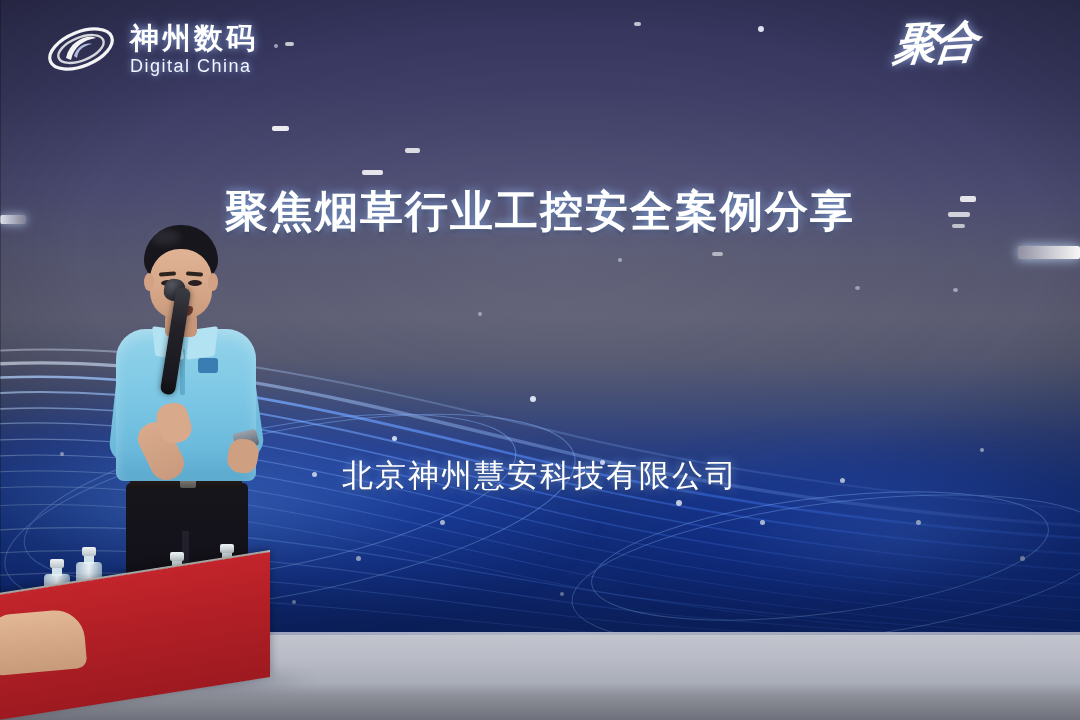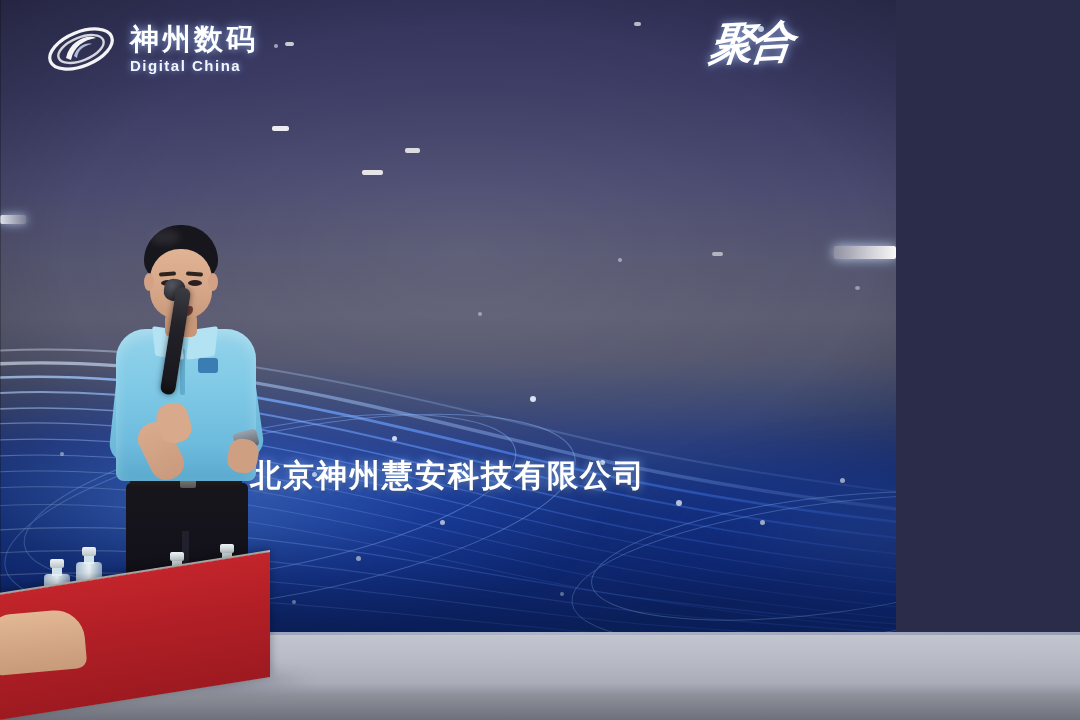--- a/index.html
+++ b/index.html
@@ -5,21 +5,21 @@
   html,body{margin:0;padding:0;background:#000;}
   body{font-family:"Liberation Sans","DejaVu Sans",sans-serif;}
 
   #stage{
     position:relative;width:1080px;height:720px;overflow:hidden;
     background:#2b2c4a;
   }
 
   
   .screen{
-    position:absolute;left:0;top:0;width:896px;height:632px;
+    position:absolute;left:0;top:0;width:1080px;height:632px;
     background:
       linear-gradient(180deg,
         #34345c 0%,
         #3b3b64 14%,
         #4a4a70 30%,
         #55566f 42%,
         #5b5c72 50%,
         #53566e 57%,
         #3e4a74 64%,
         #2b3f7e 70%,
@@ -65,31 +65,31 @@
     text-shadow:0 0 9px rgba(150,190,255,.85),0 2px 5px rgba(0,0,10,.6);
     white-space:nowrap;
   }
   .slide-date{
     position:absolute;left:0;right:0;top:350px;text-align:center;
     font-size:27px;font-weight:bold;color:#ffffff;letter-spacing:1px;
     text-shadow:0 0 7px rgba(150,190,255,.7),0 1px 4px rgba(0,0,10,.5);
   }
   .slide-company{
     position:absolute;left:0;right:0;top:455px;text-align:center;
-    font-size:31px;font-weight:bold;color:#ffffff;letter-spacing:2px;
+    font-size:31px;font-weight:normal;color:#ffffff;letter-spacing:2px;
     text-shadow:0 0 9px rgba(140,185,255,.85),0 2px 5px rgba(0,0,20,.55);
   }
 
   
   .logo{position:absolute;left:44px;top:18px;display:flex;align-items:center;gap:12px;}
   .logo-mark{width:74px;height:62px;flex:0 0 auto;}
   .logo-text{line-height:1;}
   .logo-cn{font-size:29px;font-weight:bold;color:#fff;letter-spacing:3px;
      text-shadow:0 0 8px rgba(160,195,255,.8);}
-  .logo-en{font-size:15px;font-weight:bold;color:#f2f5ff;letter-spacing:1.5px;margin-top:4px;
+  .logo-en{font-size:18px;font-weight:normal;color:#f2f5ff;letter-spacing:1.5px;margin-top:4px;
      text-shadow:0 0 6px rgba(160,195,255,.7);}
 
   
   .slogan{position:absolute;right:28px;top:14px;text-align:right;}
   .slogan-cal{
     font-size:44px;font-weight:bold;color:#ffffff;letter-spacing:-4px;
     font-family:"Liberation Serif","DejaVu Serif",serif;font-style:italic;
     text-shadow:0 0 10px rgba(170,200,255,.8);
     transform:skewX(-9deg) rotate(-3deg);display:inline-block;
     margin-right:78px;
@@ -316,20 +316,21 @@
       <span class="logo-text">
         <div class="logo-cn">神州数码</div>
         <div class="logo-en">Digital China</div>
       </span>
     </div>
 
     <div class="slogan">
       <div class="slogan-cal">聚合</div>
     </div>
 
+    <div class="slide-title">聚焦烟草行业工控安全案例分享</div>
     <div class="slide-company">北京神州慧安科技有限公司</div>
 
     <div class="room-left"></div>
   </div>
 
   <div class="floor"></div>
   <div class="floor-edge"></div>
   <div class="floor-shadow"></div>
 
   <div class="speaker">

